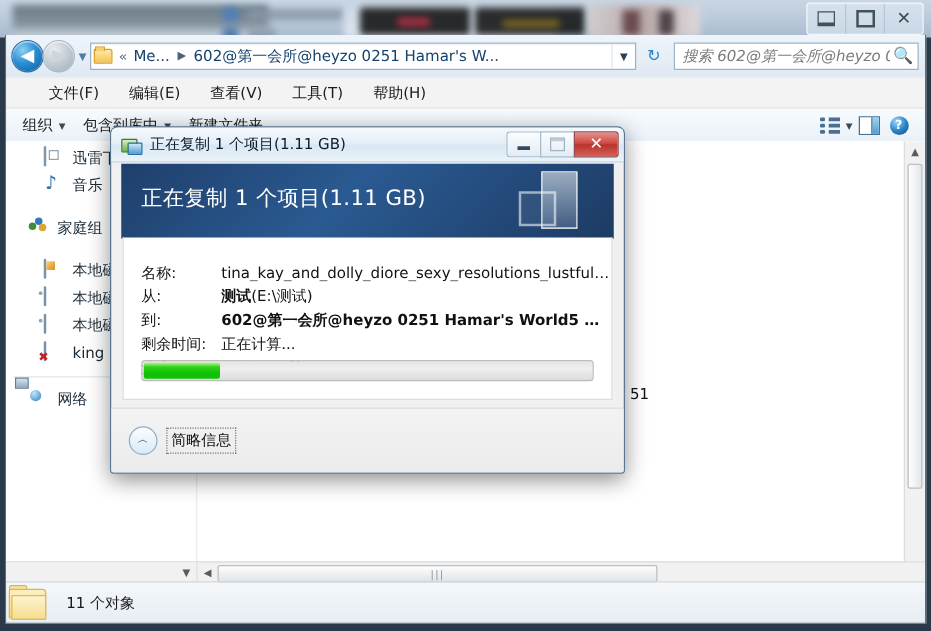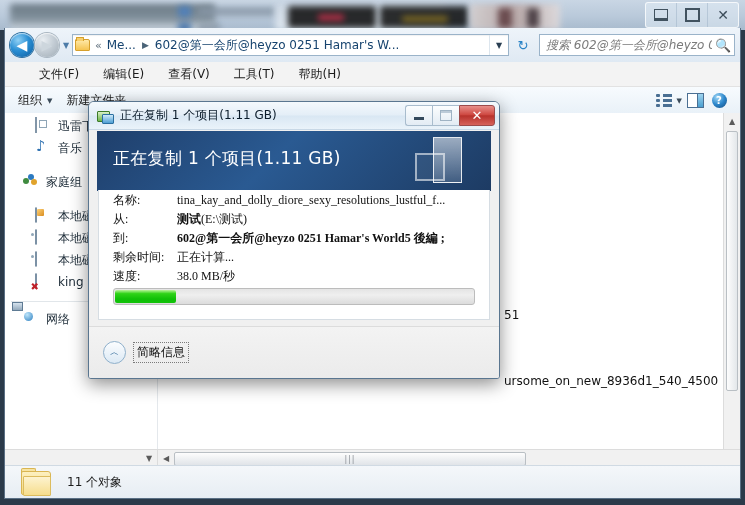--- a/index.html
+++ b/index.html
@@ -158,21 +158,21 @@
 
   
   .hscroll-row { position:absolute; left:0; right:0; bottom:32px; height:16px; background:#f1f1f1; border-top:1px solid #dcdcdc; display:flex; align-items:center; }
   .hs-left-pad { width:152px; height:16px; background:#f1f1f1; border-right:1px solid #dcdcdc; position:relative; }
   .hs-vdown { position:absolute; right:0; top:0; width:16px; height:16px; display:flex; align-items:center; justify-content:center; color:#5b5b5b; font-size:8px; background:#f1f1f1; }
   .hs-arr { width:16px; height:16px; display:flex; align-items:center; justify-content:center; color:#5b5b5b; font-size:8px; flex:none; }
   .hs-track { flex:1; height:16px; position:relative; }
   .hs-thumb { position:absolute; left:0; top:2px; height:12px; width:350px; background:linear-gradient(180deg,#fdfdfd,#e0e4e8); border:1px solid #b9bfc4; border-radius:2px; display:flex; align-items:center; justify-content:center; color:#8b9096; font-size:8px; letter-spacing:1px; }
 
   
-  .statusbar { position:absolute; left:0; right:0; bottom:0; height:32px; background:linear-gradient(180deg,#f4f7fa,#e7edf3); border-top:1px solid #d0dae3; display:flex; align-items:center; padding-left:14px; gap:14px; }
+  .statusbar { position:absolute; left:0; right:0; bottom:0; height:32px; background:linear-gradient(180deg,#f4f7fa,#e7edf3); border-top:1px solid #d0dae3; display:flex; align-items:center; gap:14px; }
   .status-folder { width:34px; height:28px; position:relative; flex:none; }
   .sf-back { position:absolute; left:2px; top:3px; width:28px; height:22px; background:linear-gradient(180deg,#fdf0c0,#f3d87f); border:1px solid #d9b552; border-radius:2px 3px 2px 2px; }
   .sf-tab { position:absolute; left:2px; top:0px; width:13px; height:5px; background:#f7e4a2; border:1px solid #d9b552; border-bottom:none; border-radius:2px 2px 0 0; }
   .sf-front { position:absolute; left:4px; top:8px; width:26px; height:18px; background:linear-gradient(180deg,#fdf3cf,#f6dd8d); border:1px solid #dcbc5e; border-radius:1px; }
   .status-text { font-size:12px; color:#1b1b1b; }
 
   
   .dlg {
     position:absolute; left:88px; top:101px; width:412px; height:278px;
     background:#f0f0f0;
@@ -205,21 +205,21 @@
   }
   .dlg-header-title { position:absolute; left:16px; top:16px; font-size:17px; color:#ffffff; letter-spacing:.3px; white-space:nowrap; }
   .hdr-art { position:absolute; right:22px; top:4px; width:54px; height:52px; }
   .hdr-doc-back { position:absolute; left:0; top:18px; width:26px; height:24px; border:2px solid rgba(255,255,255,.55); background:rgba(255,255,255,.07); }
   .hdr-doc-front { position:absolute; left:18px; top:2px; width:27px; height:44px; background:linear-gradient(180deg, rgba(255,255,255,.55), rgba(255,255,255,.15)); border:1px solid rgba(255,255,255,.85); }
 
   .dlg-white {
     position:absolute; left:9px; right:9px; top:88px; height:130px;
     background:#fff; border:1px solid #d6dde3; border-top:none; box-sizing:border-box;
   }
-  .info-rows { padding:2px 0 0 14px;font-family:Liberation Serif, serif; }
+  .info-rows { padding:20px 0 0 14px; }
   .irow { display:flex; align-items:baseline; height:19px; font-size:12px; color:#111; white-space:nowrap; }
   .ilabel { width:64px; flex:none; color:#111; }
   .ival { color:#111; overflow:hidden; text-overflow:ellipsis; white-space:nowrap; }
   .ival.b { font-weight:bold; }
 
   .pbar-wrap { position:absolute; left:14px; right:14px; bottom:14px; height:17px; }
   .pbar {
     width:100%; height:17px; box-sizing:border-box;
     background:linear-gradient(180deg,#e4e4e4 0%,#efefef 40%,#dcdcdc 100%);
     border:1px solid #bcbcbc; border-radius:3px; overflow:hidden; position:relative;
@@ -320,20 +320,24 @@
       <div class="menu-item">工具(T)</div>
       <div class="menu-item">帮助(H)</div>
     </div>
 
     <div class="cmd-row">
       <div class="cmd-item">
         <span>组织</span>
         <span class="cmd-caret">▼</span>
       </div>
       <div class="cmd-item">
+        <span>包含到库中</span>
+        <span class="cmd-caret">▼</span>
+      </div>
+      <div class="cmd-item">
         <span>新建文件夹</span>
       </div>
 
       <div class="cmd-right">
         <div class="icon-views">
           <span class="views-glyph">
               <i></i>
               <i></i>
               <i></i>
               <i></i>
@@ -395,21 +399,20 @@
         <div class="side-sep"></div>
 
         <div class="side-item">
           <span class="side-ico"><span class="ico-net"></span></span>
           <span>网络</span>
         </div>
       </div>
 
       <div class="filelist">
         <div class="file-entry" style="left:346px; top:195px;">51</div>
-        <div class="file-entry" style="left:346px; top:261px;">ursome_on_new_8936d1_540_4500</div>
 
         <div class="vscroll">
           <div class="arr up">▲</div>
           <div class="thumb" style="top:18px;"></div>
         </div>
       </div>
     </div>
 
     <div class="hscroll-row">
       <div class="hs-left-pad">

